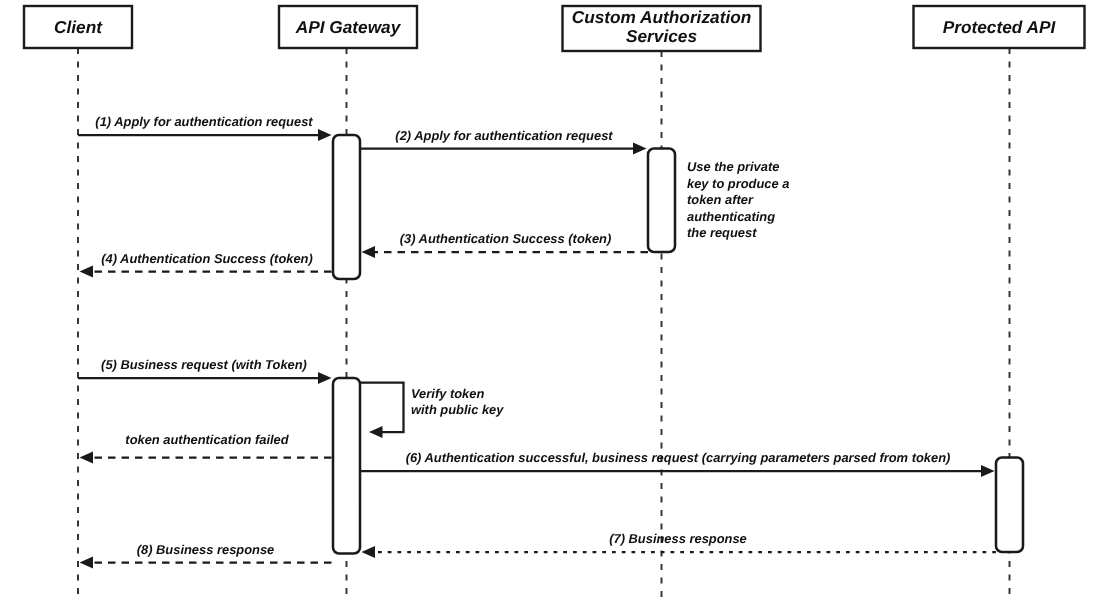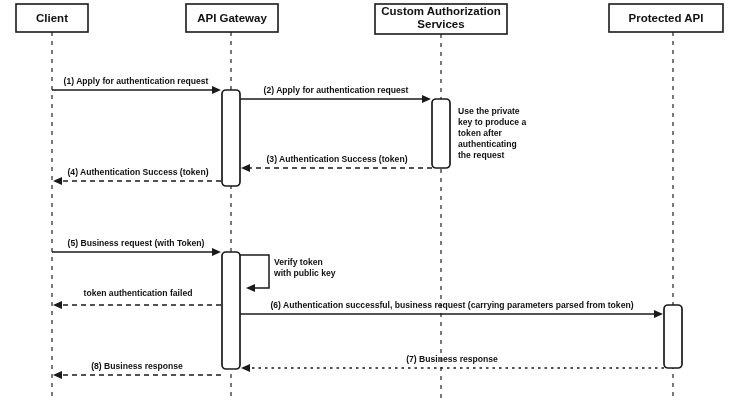--- a/index.html
+++ b/index.html
@@ -12,20 +12,21 @@
     width: 738px;
     height: 401px;
     font-family: "Liberation Sans", sans-serif;
     overflow: hidden;
   }
   #diagram-root {
     position: relative;
     width: 738px;
     height: 340px;
     background: #ffffff;
+    font-style: italic;
   }
   svg#seq-svg {
     display: block;
     width: 738px;
     height: 401px;
   }
   .lifeline-box {
     fill: #ffffff;
     stroke: #1a1a1a;
     stroke-width: 1.6;

